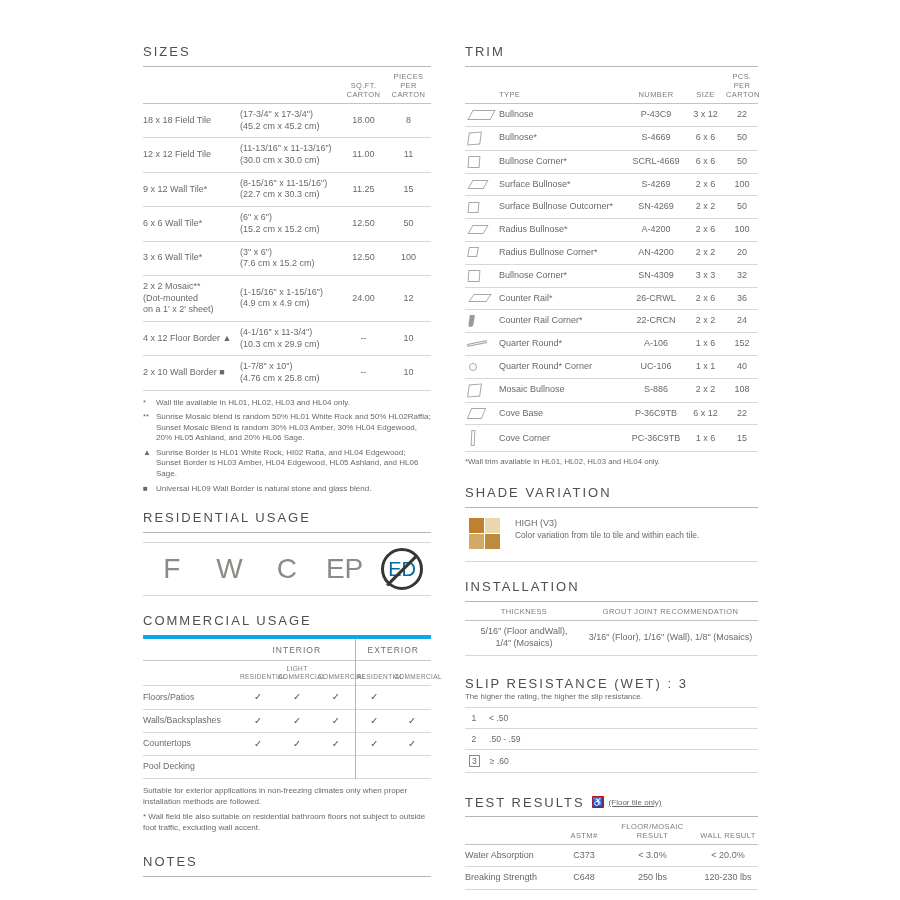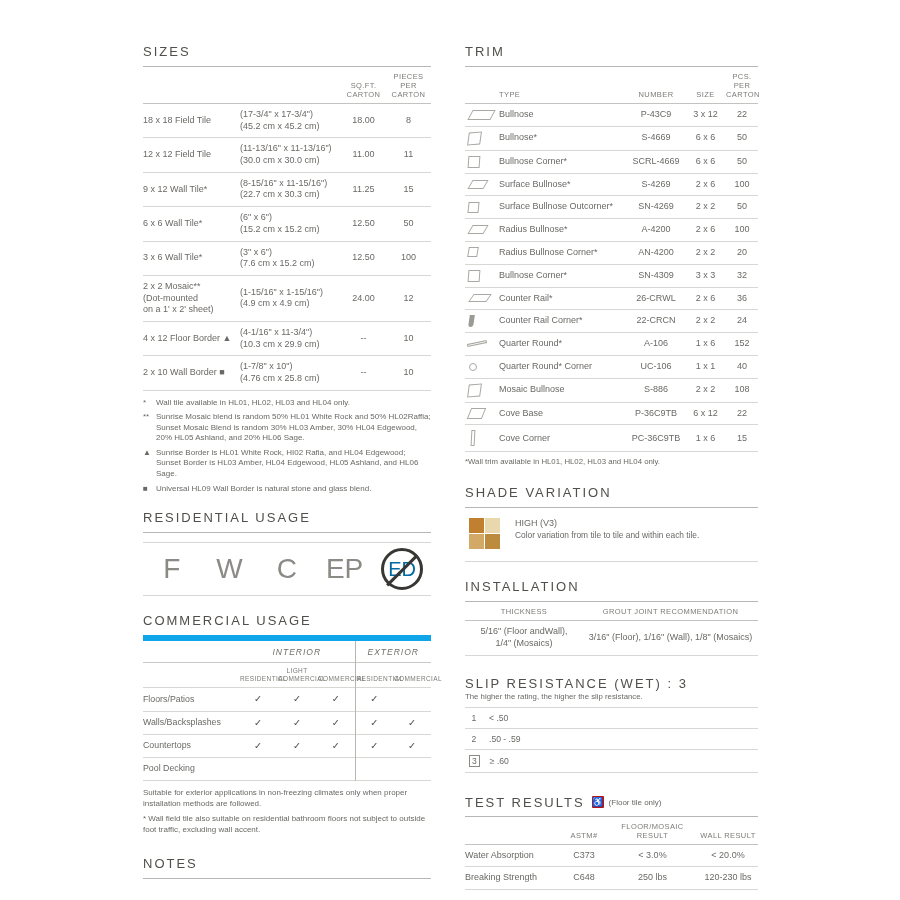--- a/index.html
+++ b/index.html
@@ -50,21 +50,21 @@
   }
   .letter.banned::after { content:""; position:absolute; left:-3px; right:-3px; top:50%; height:3px; background:#383734; transform:rotate(-45deg); }
 
   
   .com-sec { margin-top:17px; }
   table.com th.grp-h { font-size:8.5px; letter-spacing:1px; text-align:center; color:#6f6e6a; padding:6px 0 5px; }
   table.com th.sub { font-size:6.5px; text-align:center; line-height:1.25; padding:4px 1px; }
   table.com td.lbl { font-size:8.8px; }
   table.com td.chk { text-align:center; font-size:9.5px; color:#55544f; }
   table.com .div-l { border-left:1px solid #b7b6b2; }
-  table.com thead tr.grow { border-top:6px solid #0ea5e9; border-bottom:1px solid #c9c8c4;font-style:italic; }
+  table.com thead tr.grow { border-top:4px solid #0ea5e9; border-bottom:1px solid #c9c8c4; }
   table.com thead tr.srow { border-bottom:1px solid #d8d7d3; border-top:none; }
   .com-notes { margin-top:7px; }
   .com-notes p { font-size:8px; line-height:1.35; margin-bottom:5px; }
 
   
   .notes-sec { margin-top:20px; }
   .notes-rule { border-top:1px solid #b7b6b2; margin-bottom:7px; }
 
   
   .trim td { padding:4px 0; }
@@ -106,21 +106,21 @@
   .slip-row { border-top:1px solid #d8d7d3; padding:5px 0 5px 4px; font-size:8.6px; display:flex; align-items:center; }
   .slip-n { display:inline-block; min-width:10px; margin-right:10px; text-align:center; }
   .slip-n.boxed { border:1px solid #8a8985; padding:0 2px; }
   .slip-row .v { }
 
   
   .test-sec { margin-top:22px; }
   .test-head { display:flex; align-items:center; margin-bottom:6px; }
   .test-head h2 { margin-bottom:0; }
   .acc-ico { display:inline-flex; align-items:center; justify-content:center; width:12px; height:12px; background:#b5121b; color:#ffffff; font-size:9px; line-height:1; margin:0 5px 0 7px; border-radius:1px; }
-  .test-note { font-size:8px; color:#6a6965; }
+  .test-note { font-size:8px; color:#6a6965;text-decoration:underline; }
   .test td { font-size:8.6px; padding:5px 0; }
   .test .val { display:inline-block; white-space:pre-line; }
 </style>
 </head>
 <body>
 
 <div class="page">
   <div class="cols">
 
     <div class="col-left">

